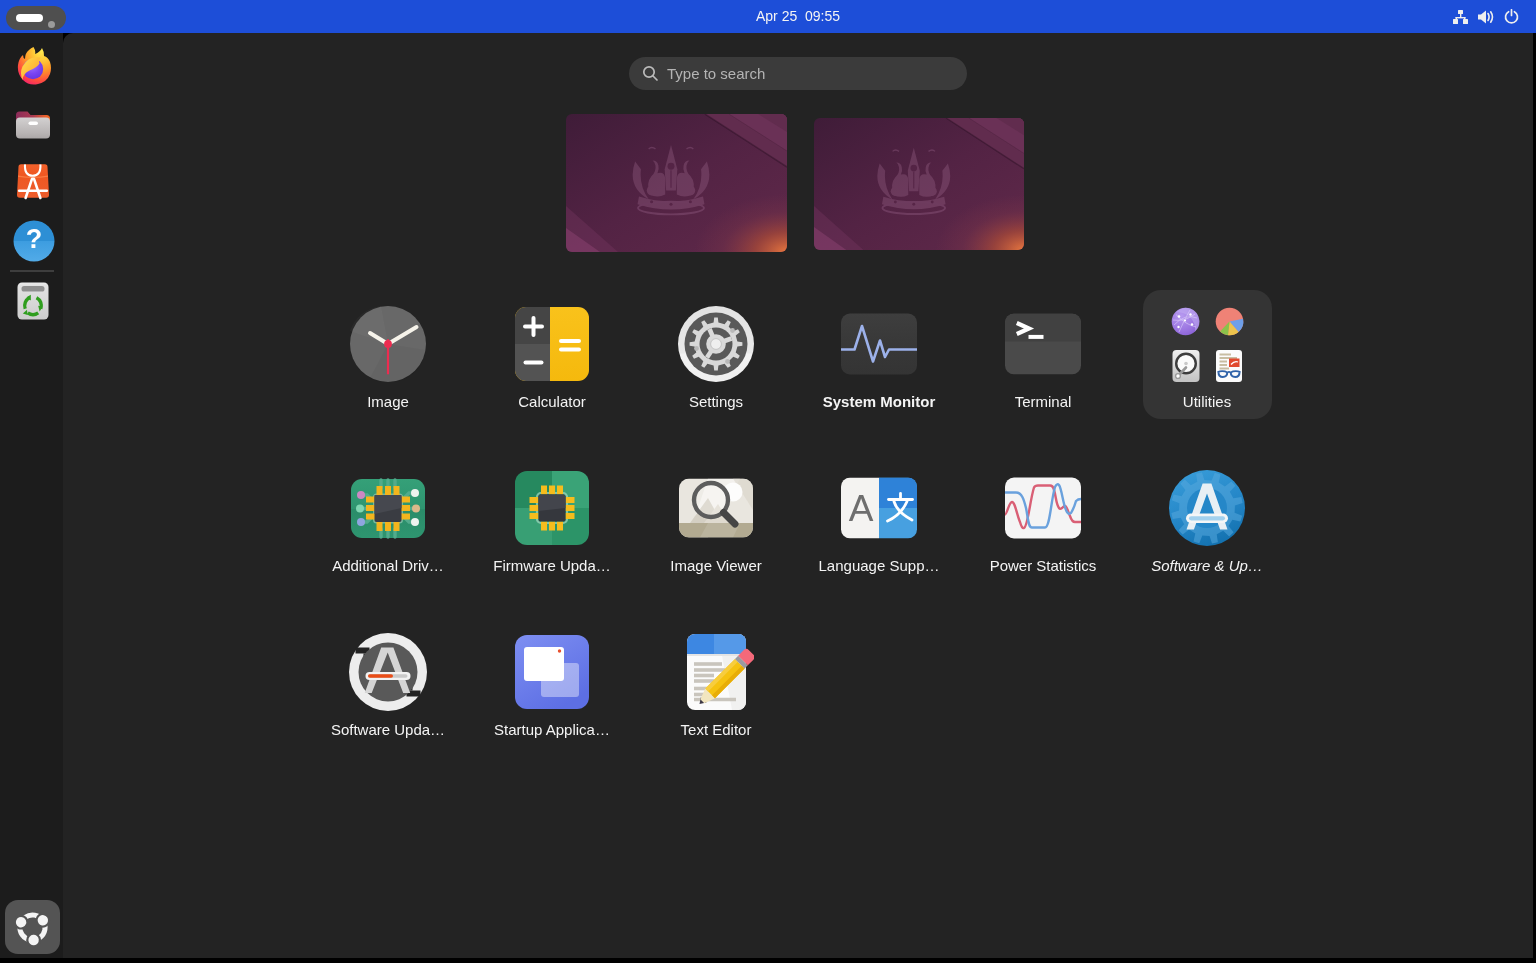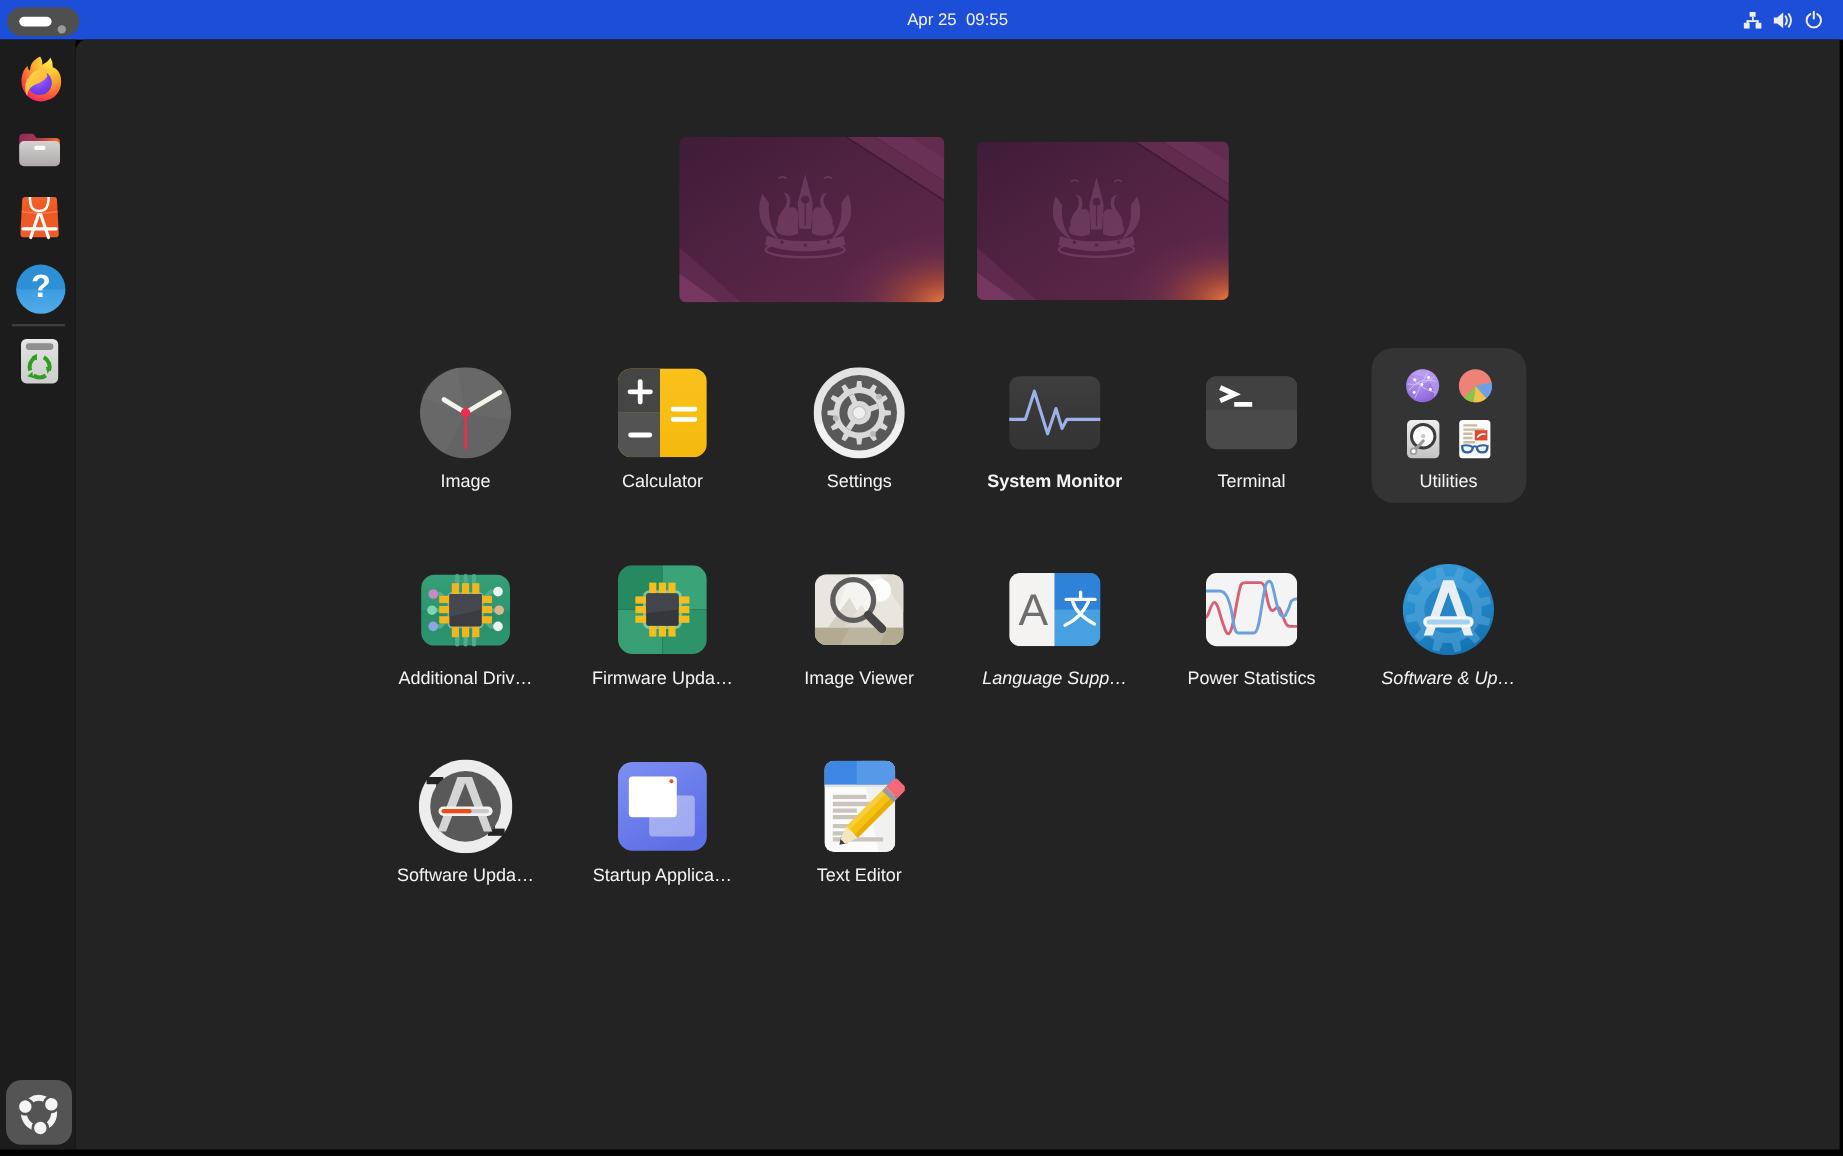--- a/index.html
+++ b/index.html
@@ -169,20 +169,27 @@
           </g>
 <g transform="rotate(240)">
             <circle cx="12.6" cy="0" r="7.4" fill="#545454"></circle>
             <circle cx="12.6" cy="0" r="5.2" fill="#f4f4f4"></circle>
           </g>
 </g>
 </svg>
     </div>
 </div>
 <div class="abs" id="main">
+  <div class="abs" id="searchbar">
+    <svg style="position:absolute;left:13px;top:8px" width="17" height="17" viewBox="0 0 17 17">
+        <circle cx="7" cy="7" r="5.2" fill="none" stroke="#bbb" stroke-width="1.7"></circle>
+        <line x1="11" y1="11" x2="15" y2="15" stroke="#bbb" stroke-width="1.7" stroke-linecap="round"></line>
+      </svg>
+    <div id="searchtext">Type to search</div>
+  </div>
   <div class="thumb" id="ws1" style="left:503px; top:81px; width:221px; height:138px;"><svg width="100%" height="100%" viewBox="0 0 221 138" preserveAspectRatio="none">
 <defs>
 <linearGradient id="wbase1" x1="0" y1="0" x2="1" y2="1">
 <stop offset="0" stop-color="#3f1c38"></stop>
             <stop offset="0.5" stop-color="#532344"></stop>
             <stop offset="1" stop-color="#60294a"></stop>
 </linearGradient>
 <radialGradient id="worange1" cx="1" cy="1" r="0.42">
 <stop offset="0" stop-color="#e8773f"></stop>
             <stop offset="0.35" stop-color="#b44f35" stop-opacity="0.65"></stop>
@@ -518,21 +525,21 @@
 <rect x="38" y="7.5" width="38" height="30.5" fill="#2e82d8"></rect>
 </g>
 <text x="20" y="51" font-family="Liberation Sans, sans-serif" font-size="37" fill="#6e6e6e" text-anchor="middle">A</text>
 <g stroke="#ffffff" stroke-width="2.8" fill="none" stroke-linecap="round">
 <line x1="59.5" y1="23.5" x2="59.5" y2="29"></line>
 <line x1="47.5" y1="29.5" x2="71.5" y2="29.5"></line>
 <path d="M66,31.5 Q60,45 46.5,51"></path>
 <path d="M53,31.5 Q56,42 71,50"></path>
 </g>
 </svg></div>
-<div class="label" style="left:731px; top:524px;font-style:italic;">Language Supp…</div>
+<div class="label" style="left:731px; top:524px;">Language Supp…</div>
 <div class="abs icbox" id="i-power" style="left:942px; top:437px; width:76px; height:76px;"><svg width="76" height="76" viewBox="0 0 76 76">
 <rect x="0" y="7.5" width="76" height="61" rx="9" fill="#f4f4f4"></rect>
 <path d="M0,44.5 C2,44.5 4,32 7,32 C10,32 12,45 15,52 Q17,59 19,58 C23,56 25,30 29,17.5 Q30,15.5 33,15.5 H45 Q48,15.5 49,20 C51,26 51,34 54,38 Q55,39.5 57,38 Q59,36 60,36 C62,36 63,42 65,46 Q67,52 70,52 H76" fill="none" stroke="#d95f75" stroke-width="2.4"></path>
 <path d="M0,22.5 H11 C17,22.5 19,30 21,38 C23,47 23,57.5 27,57.5 H40 C45,57.5 46,30 50,17 Q52,13 54,15 C57,19 58,36 62,42 Q64,45 66,43 Q69,38 71,31 Q73,29 76,29" fill="none" stroke="#6aa1dd" stroke-width="2.4"></path>
 </svg></div>
 <div class="label" style="left:895px; top:524px;">Power Statistics</div>
 <div class="abs icbox" id="i-swup" style="left:1106px; top:437px; width:76px; height:76px;"><svg width="76" height="76" viewBox="0 0 76 76">
 <defs>
           <linearGradient id="swb" x1="0.3" y1="0" x2="0.7" y2="1">
 <stop offset="0" stop-color="#379bd8"></stop>

